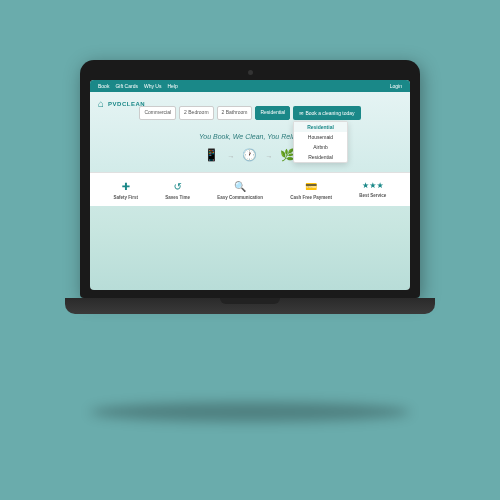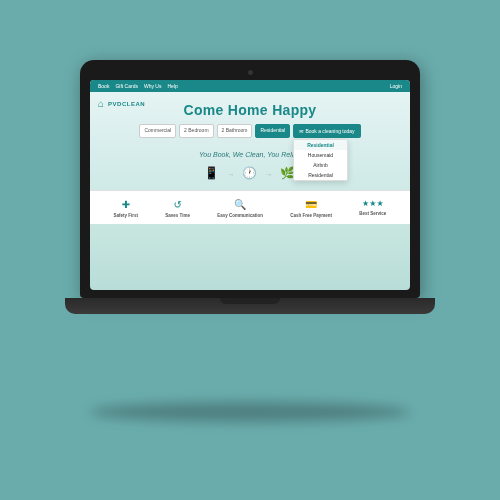--- a/index.html
+++ b/index.html
@@ -283,21 +283,20 @@
           <span class="nav-item">Help</span>
         </div>
         <div class="nav-right">Login</div>
       </div>
 
       <div class="hero-section">
         <div class="logo-area">
           <div class="logo-icon">⌂</div>
           <div class="logo-text">PVDCLEAN</div>
         </div>
-        <div class="hero-title">Come Home Happy</div>
 
         <div class="form-row">
           <div class="form-select">Commercial</div>
           <div class="form-select">2 Bedroom</div>
           <div class="form-select">2 Bathroom</div>
           <div class="form-select highlighted">Residential</div>
 
           <div class="dropdown-popup">
             <div class="dropdown-item active">Residential</div>
             <div class="dropdown-item">Housemaid</div>

